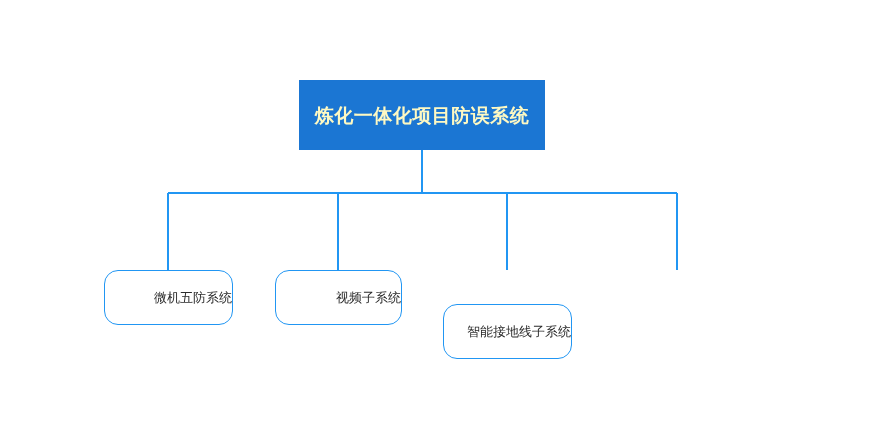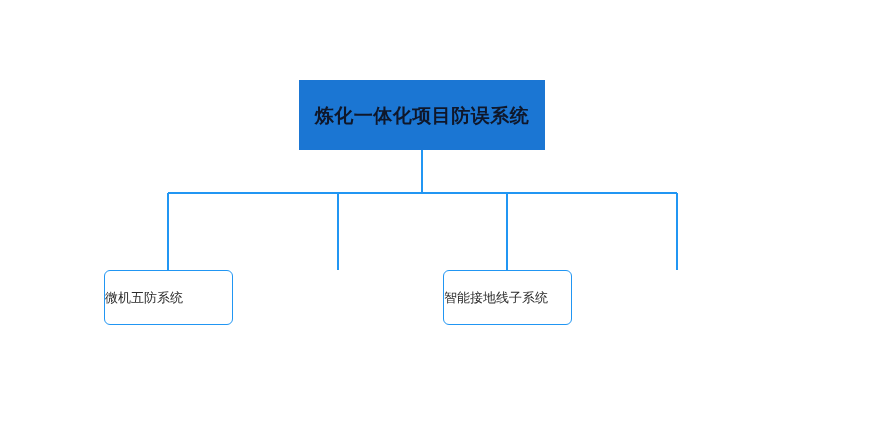--- a/index.html
+++ b/index.html
@@ -39,52 +39,52 @@
     top: 80px;
     width: 246px;
     height: 70px;
     background: #1b76d3;
     display: flex;
     align-items: center;
     justify-content: center;
     box-sizing: border-box;
   }
   #root-node .node-label {
-    color: #0f172a;
+    color: #fef9c3;
     font-size: 19px;
     font-weight: bold;
     letter-spacing: 0.5px;
     line-height: 1;
     white-space: nowrap;
   }
 
   
   .child-node {
     position: absolute;
     top: 270px;
     height: 55px;
     background: #ffffff;
     border: 1.8px solid #2196f3;
-    border-radius: 6px;
+    border-radius: 14px;
     display: flex;
     align-items: center;
-    justify-content: flex-start;
+    justify-content: flex-end;
     box-sizing: border-box;
   }
   .child-node .node-label {
     color: #2b2b2b;
     font-size: 13px;
     font-weight: normal;
     line-height: 1;
     white-space: nowrap;
   }
 
   #child-node-0 { left: 104px; width: 129px; }
   #child-node-1 { left: 275px; width: 127px; }
-  #child-node-2 { left: 443px; width: 129px; }
+  #child-node-2 { left: 443px; width: 129px; margin-top: 34px; }
   #child-node-3 { left: 613px; width: 129px; }
 </style>
 </head>
 <body>
 
 <div id="diagram-canvas">
 
   <svg id="connector-layer" viewBox="0 0 870 436" width="870" height="436" xmlns="http://www.w3.org/2000/svg">
 
     <path d="M 422 150 L 422 193" fill="none" stroke="#2196f3" stroke-width="2"></path>
@@ -98,19 +98,22 @@
   </svg>
 
   <div id="root-node" class="node root-node">
     <span class="node-label">炼化一体化项目防误系统</span>
   </div>
 
   <div id="child-node-0" class="child-node node">
     <span class="node-label">微机五防系统</span>
   </div>
 
+  <div id="child-node-1" class="child-node node">
+    <span class="node-label">视频子系统</span>
+  </div>
 
   <div id="child-node-2" class="child-node node">
     <span class="node-label">智能接地线子系统</span>
   </div>
 
 
 </div>
 
 </body></html>

